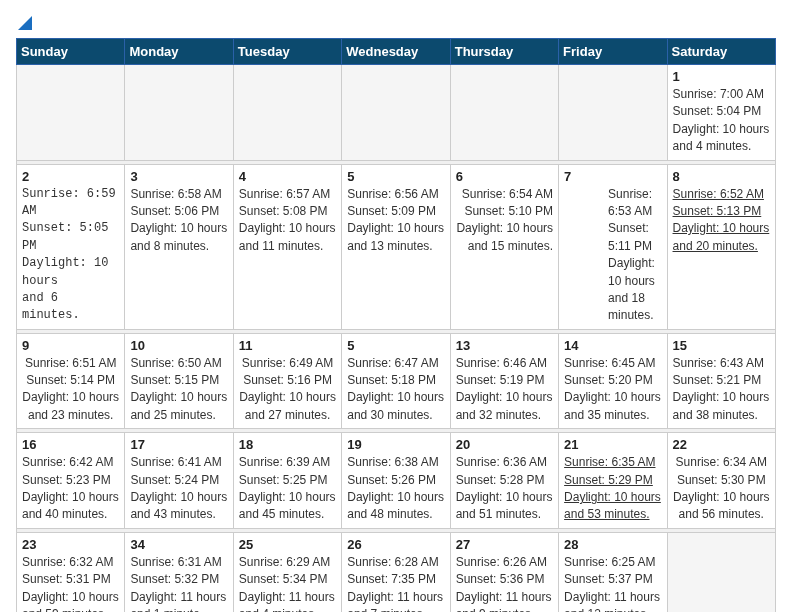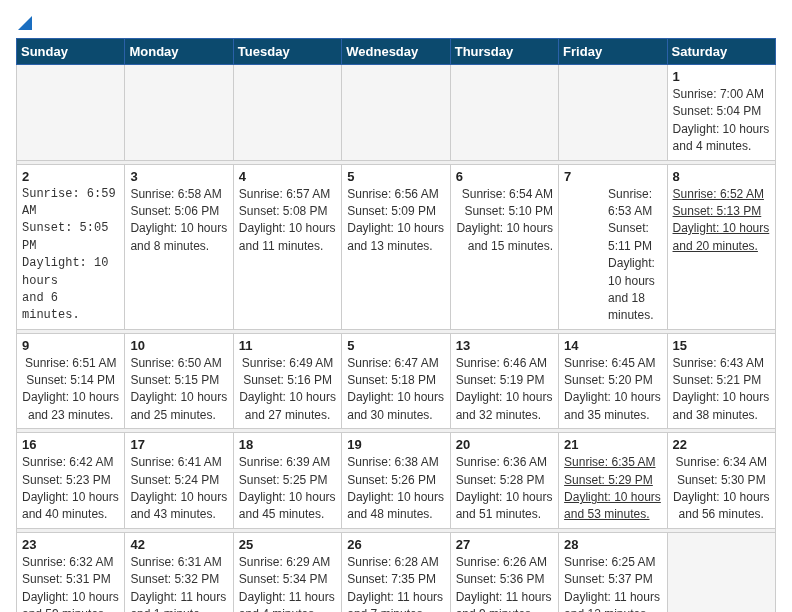--- a/index.html
+++ b/index.html
@@ -295,21 +295,21 @@
       </tr>
       <tr>
         <td>
           <span class="day-num">23</span>
           <div class="day-info" style="white-space: pre-line;">Sunrise: 6:32 AM
 Sunset: 5:31 PM
 Daylight: 10 hours
 and 59 minutes.</div>
         </td>
         <td>
-          <span class="day-num">42</span>
+          <span class="day-num">34</span>
           <div class="day-info" style="white-space: pre-line;">Sunrise: 6:31 AM
 Sunset: 5:32 PM
 Daylight: 11 hours
 and 1 minute.</div>
         </td>
         <td>
           <span class="day-num">25</span>
           <div class="day-info" style="white-space: pre-line;">Sunrise: 6:29 AM
 Sunset: 5:34 PM
 Daylight: 11 hours

